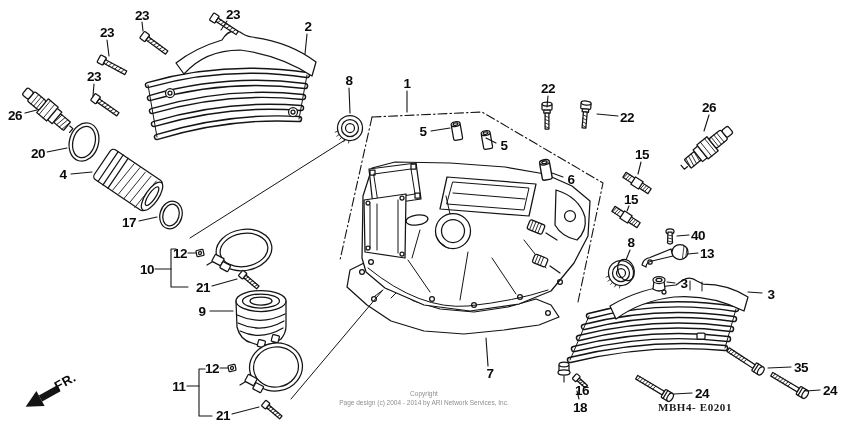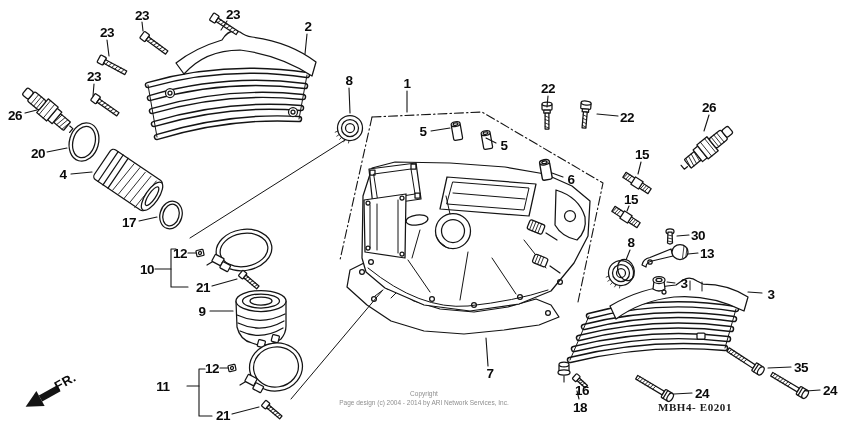--- a/index.html
+++ b/index.html
@@ -404,36 +404,36 @@
       <div class="callout" style="left: 63px; top: 174px;">4</div>
       <div class="callout" style="left: 129px; top: 222px;">17</div>
       <div class="callout" style="left: 423px; top: 131px;">5</div>
       <div class="callout" style="left: 504px; top: 145px;">5</div>
       <div class="callout" style="left: 571px; top: 179px;">6</div>
       <div class="callout" style="left: 548px; top: 88px;">22</div>
       <div class="callout" style="left: 627px; top: 117px;">22</div>
       <div class="callout" style="left: 709px; top: 107px;">26</div>
       <div class="callout" style="left: 642px; top: 154px;">15</div>
       <div class="callout" style="left: 631px; top: 199px;">15</div>
-      <div class="callout" style="left: 698px; top: 235px;">30</div>
+      <div class="callout" style="left: 698px; top: 235px;">40</div>
       <div class="callout" style="left: 707px; top: 253px;">13</div>
       <div class="callout" style="left: 631px; top: 242px;">8</div>
       <div class="callout" style="left: 684px; top: 283px;">3</div>
       <div class="callout" style="left: 771px; top: 294px;">3</div>
       <div class="callout" style="left: 202px; top: 311px;">9</div>
       <div class="callout" style="left: 490px; top: 373px;">7</div>
       <div class="callout" style="left: 564px; top: 390px; margin-left: 18px;">16</div>
       <div class="callout" style="left: 580px; top: 407px;">18</div>
       <div class="callout" style="left: 801px; top: 367px;">35</div>
       <div class="callout" style="left: 702px; top: 393px;">24</div>
       <div class="callout" style="left: 830px; top: 390px;">24</div>
       <div class="callout" style="left: 180px; top: 253px;">12</div>
       <div class="callout" style="left: 212px; top: 368px;">12</div>
       <div class="callout" style="left: 147px; top: 269px;">10</div>
-      <div class="callout" style="left: 163px; top: 386px;">11</div>
+      <div class="callout" style="left: 179px; top: 386px;">11</div>
       <div class="callout" style="left: 203px; top: 287px;">21</div>
       <div class="callout" style="left: 223px; top: 415px;">21</div>
     </div>
 
 <div id="fr-label">FR.</div>
 
 <div id="copyright">
   <div>Copyright</div>
   <div>Page design (c) 2004 - 2014 by ARI Network Services, Inc.</div>
 </div>

